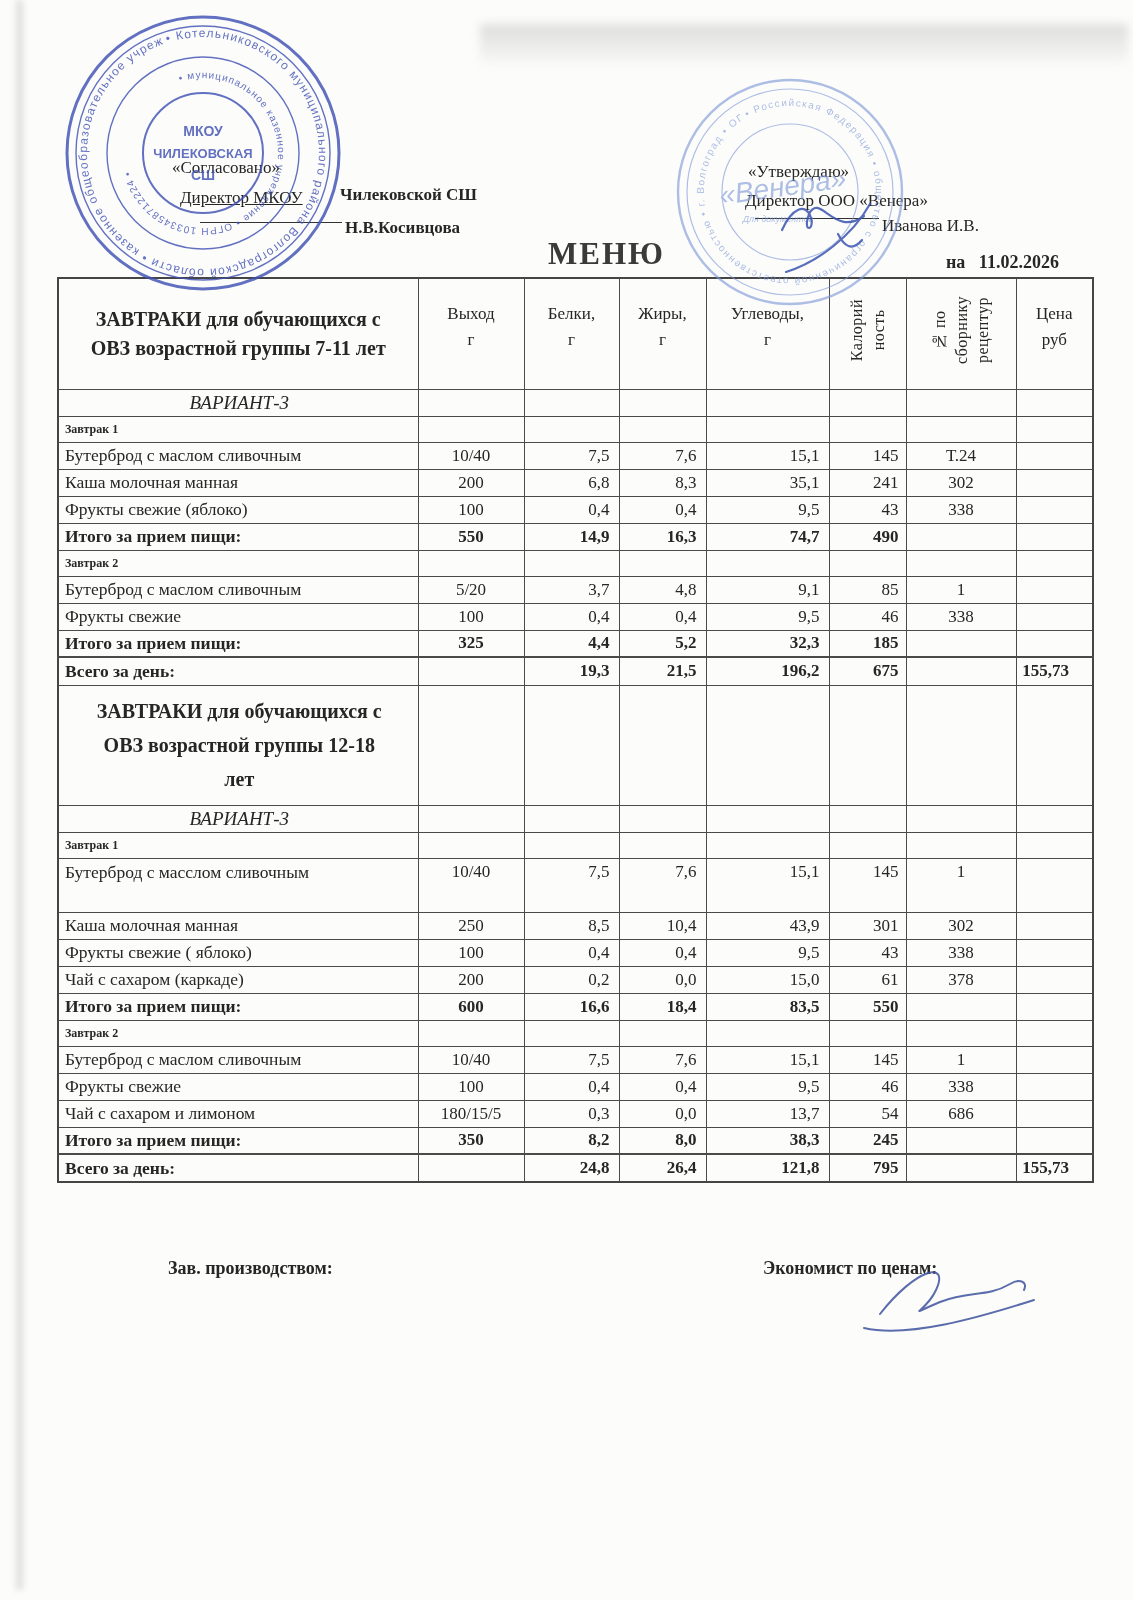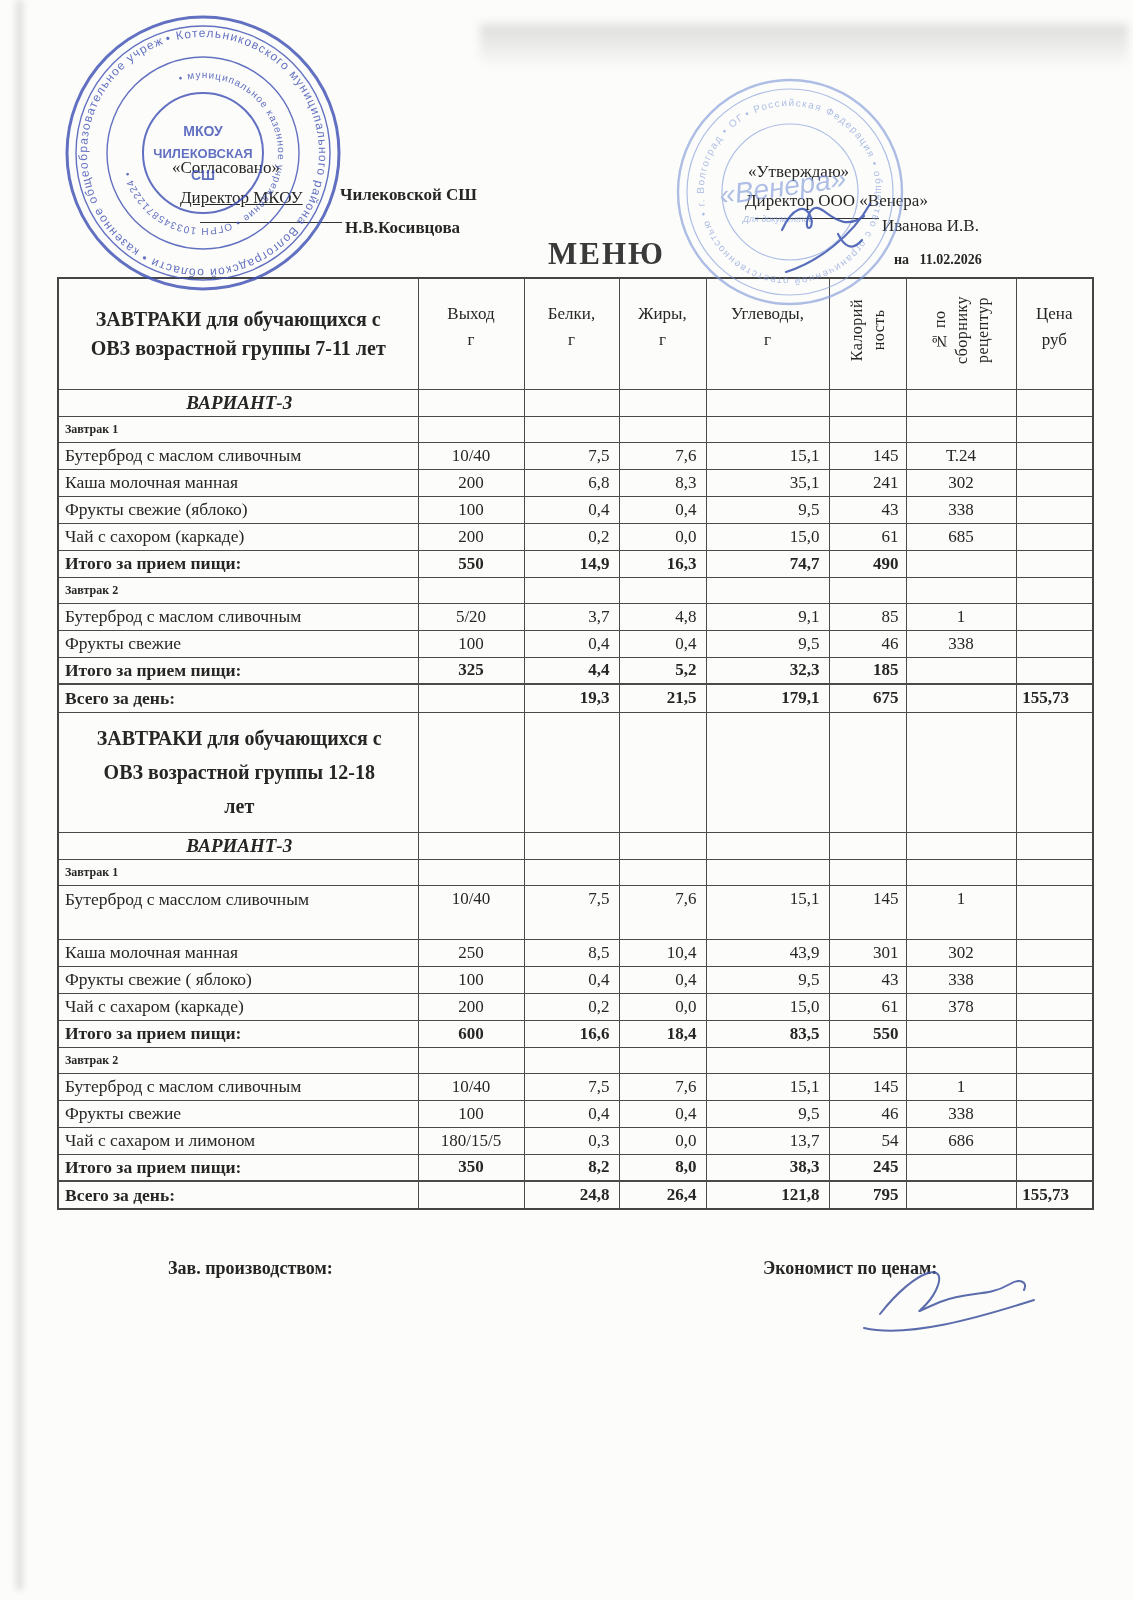--- a/index.html
+++ b/index.html
@@ -20,21 +20,21 @@
     background:rgba(150,150,150,.28); filter:blur(3px);
   }
   
   .hdr { position:absolute; font-size:17px; white-space:nowrap; }
   .b { font-weight:bold; }
   .sig-line { position:absolute; border-bottom:1.5px solid #333; }
   #menu-title {
     position:absolute; left:548px; top:236px; font-size:31px; font-weight:bold;
     letter-spacing:2px; color:#3a3a3a;text-align:right;
   }
-  #menu-date { position:absolute; left:894px; top:252px; font-size:14px; font-weight:bold; white-space:pre; }
+  #menu-date { position:absolute; left:946px; top:252px; font-size:18px; font-weight:bold; white-space:pre; }
   
   #menu-table-wrap { position:absolute; left:57px; top:277px; }
   table { border-collapse:collapse; table-layout:fixed; width:1035px; border:2px solid #454545; }
   th,td { border:1px solid #4a4a4a; overflow:hidden; padding:0; }
   thead tr { height:111px; }
   th { font-weight:normal; vertical-align:top; text-align:center; font-size:17px; line-height:1.5; white-space:pre-line; padding-top:22px; }
   th.c-name { font-weight:bold; font-size:20px; vertical-align:middle; line-height:1.45; padding:4px; }
   th.c-kcal, th.c-recipe { vertical-align:middle; padding:0; }
   .vtext {
     display:inline-block; writing-mode:vertical-rl; transform:rotate(180deg);
@@ -50,21 +50,21 @@
   tr.r-item { height:27px; }
   tr.r-item-tall { height:54px; }
   tr.r-item-tall td { vertical-align:top; padding-top:3px; }
   tr.r-total { height:27px; }
   tr.r-total td { font-weight:bold; }
   tr.r-grand { height:28px; }
   tr.r-grand td { font-weight:bold; border-top-width:2px; }
   tr.r-meal { height:26px; }
   tr.r-meal td.c-name { font-weight:bold; font-size:12px; }
   tr.r-variant { height:27px; }
-  tr.r-variant td.c-name { font-weight:bold; font-style:italic; text-align:center; font-size:19px; }
+  tr.r-variant td.c-name { font-weight:normal; font-style:italic; text-align:center; font-size:19px; }
   tr.r-section { height:120px; }
   tr.r-section td.c-name {
     font-weight:bold; font-size:20px; text-align:center; white-space:pre-line; line-height:1.7;
   }
   
   .foot { position:absolute; font-size:18px; font-weight:bold; white-space:nowrap; }
   
   .stamp, .sig { position:absolute; pointer-events:none; }
   .stamp text { font-family:"Liberation Sans","DejaVu Sans",sans-serif; }
 </style>
@@ -167,30 +167,20 @@
           <tr class="r-item">
             <td class="c-name">Фрукты свежие (яблоко)</td>
             <td class="c-out">100</td>
             <td class="c-protein">0,4</td>
             <td class="c-fat">0,4</td>
             <td class="c-carbs">9,5</td>
             <td class="c-kcal">43</td>
             <td class="c-recipe">338</td>
             <td class="c-price"></td>
           </tr>
-          <tr class="r-item">
-            <td class="c-name">Чай с сахором (каркаде)</td>
-            <td class="c-out">200</td>
-            <td class="c-protein">0,2</td>
-            <td class="c-fat">0,0</td>
-            <td class="c-carbs">15,0</td>
-            <td class="c-kcal">61</td>
-            <td class="c-recipe">685</td>
-            <td class="c-price"></td>
-          </tr>
           <tr class="r-total">
             <td class="c-name">Итого за прием пищи:</td>
             <td class="c-out">550</td>
             <td class="c-protein">14,9</td>
             <td class="c-fat">16,3</td>
             <td class="c-carbs">74,7</td>
             <td class="c-kcal">490</td>
             <td class="c-recipe"></td>
             <td class="c-price"></td>
           </tr>
@@ -232,21 +222,21 @@
             <td class="c-carbs">32,3</td>
             <td class="c-kcal">185</td>
             <td class="c-recipe"></td>
             <td class="c-price"></td>
           </tr>
           <tr class="r-grand">
             <td class="c-name">Всего за день:</td>
             <td class="c-out"></td>
             <td class="c-protein">19,3</td>
             <td class="c-fat">21,5</td>
-            <td class="c-carbs">179,1</td>
+            <td class="c-carbs">196,2</td>
             <td class="c-kcal">675</td>
             <td class="c-recipe"></td>
             <td class="c-price">155,73</td>
           </tr>
           <tr class="r-section">
             <td class="c-name">ЗАВТРАКИ  для обучающихся с
 ОВЗ  возрастной группы 12-18
 лет</td>
             <td class="c-out"></td>
             <td class="c-protein"></td>

